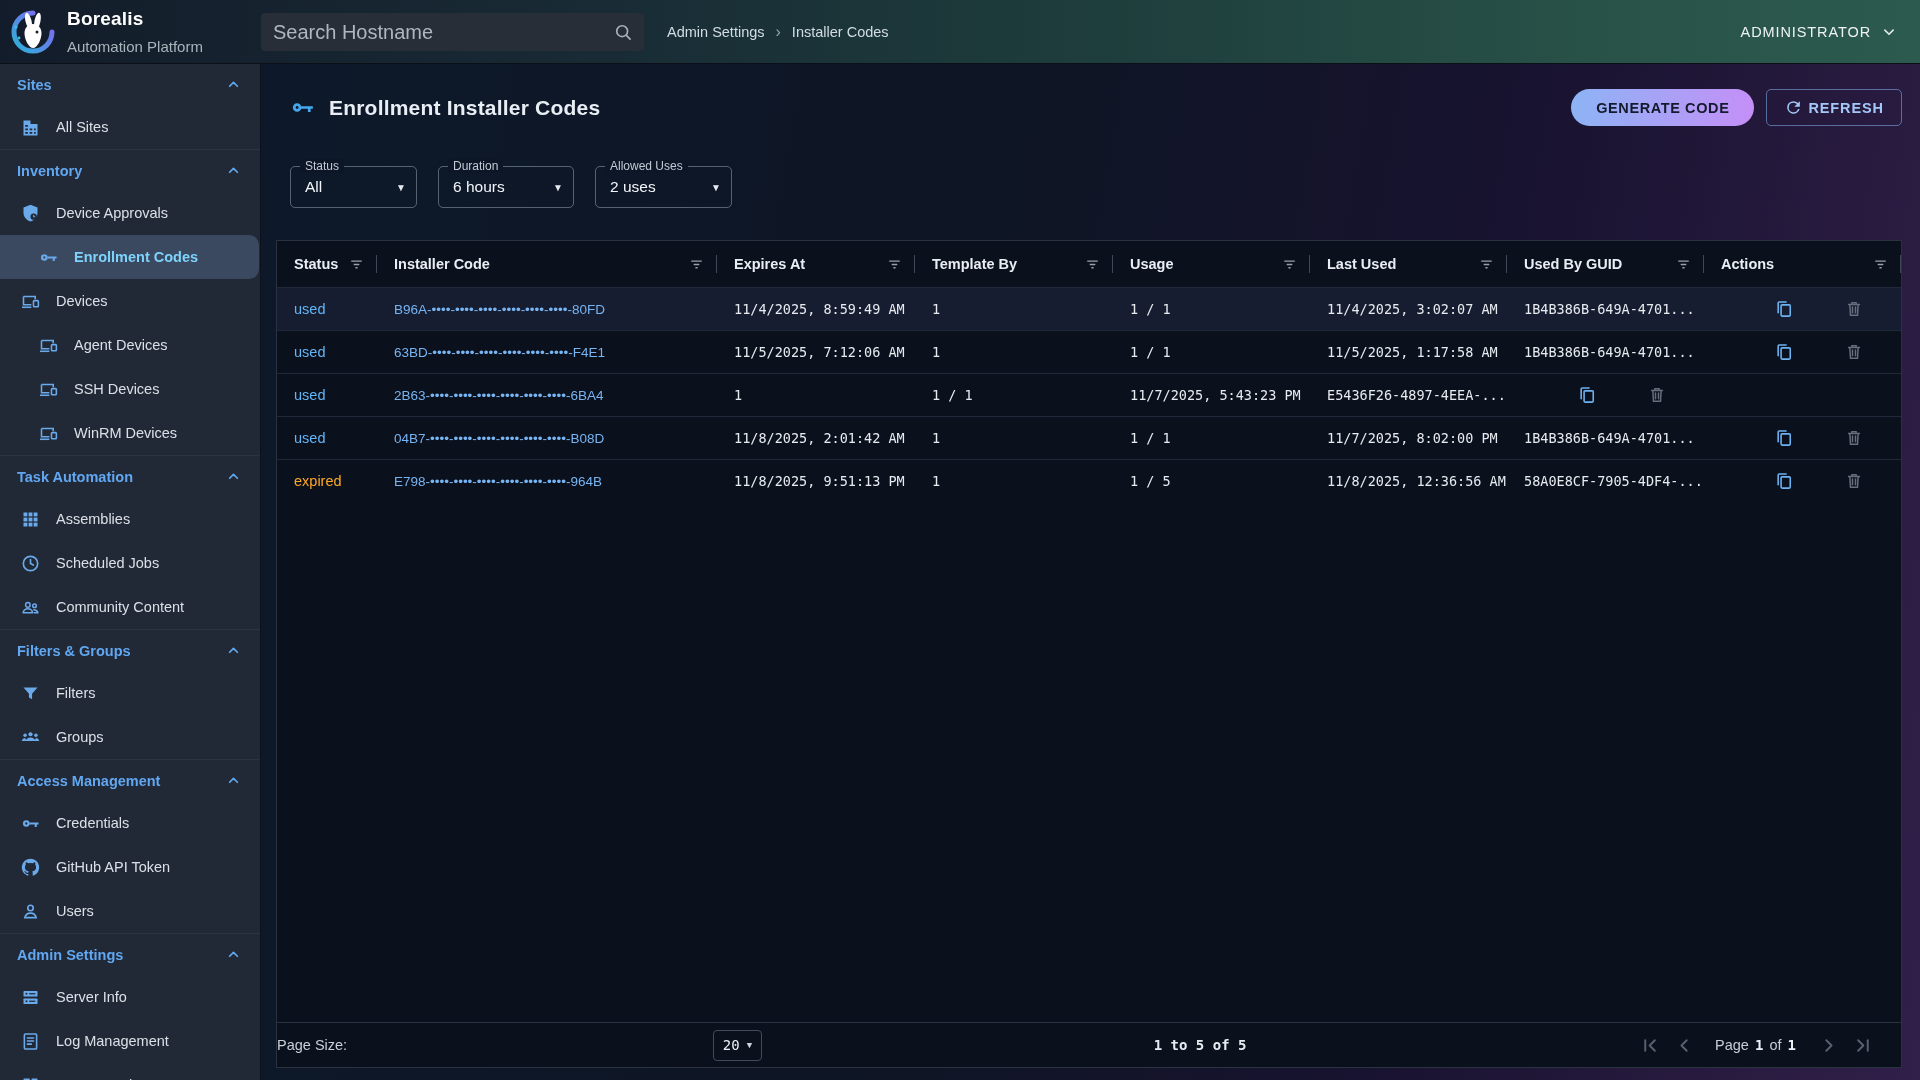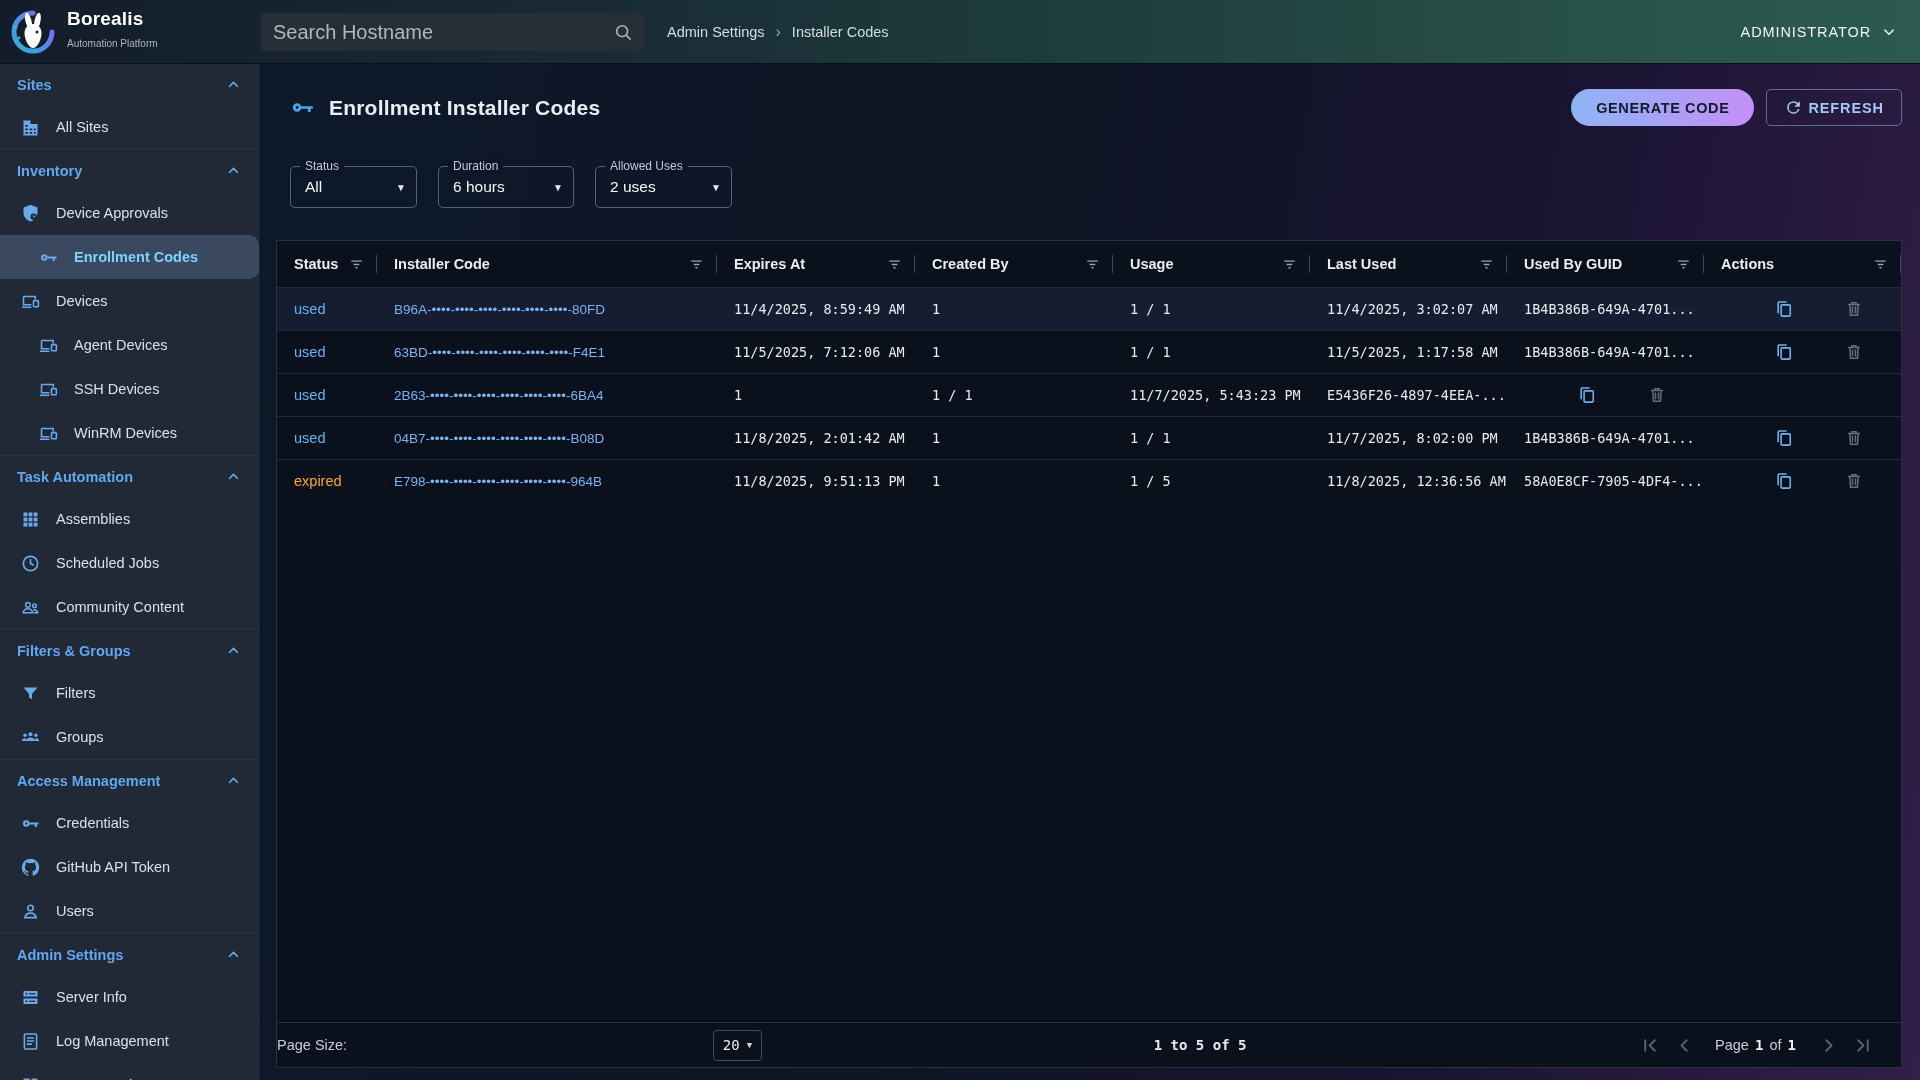--- a/index.html
+++ b/index.html
@@ -10,21 +10,21 @@
 
   .app{position:relative;width:1920px;height:1080px}
 
   
   .topbar{position:absolute;top:0;left:0;right:0;height:64px;z-index:3;
     background:linear-gradient(90deg,#131c2a 0%,#182934 28%,#1e3e3c 58%,#295349 85%,#2c5a4e 100%);
     border-bottom:1px solid #0a0f18;display:flex;align-items:center}
   .brand{display:flex;align-items:flex-start;gap:10px;padding-left:9px;width:252px}
   .logo{width:48px;height:48px}
   .brand-title{font-size:19px;font-weight:700;color:#fff;letter-spacing:.2px}
-  .brand-sub{font-size:10px;color:#aab4bd;margin-top:8px}
+  .brand-sub{font-size:15px;color:#aab4bd;margin-top:8px}
   .search{position:absolute;left:261px;top:13px;width:383px;height:38px;background:#272e38;border-radius:4px;display:flex;align-items:center}
   .search input{flex:1;background:transparent;border:none;outline:none;color:#14b8a6;font-size:20px;padding:0 12px;font-family:inherit}
   .search input::placeholder{color:#aeb6bf}
   .search .icon{width:20px;height:20px;color:#a8b0ba;margin-right:11px}
   .crumbs{position:absolute;left:667px;top:0;height:64px;display:flex;align-items:center;gap:11px;font-size:14.5px;color:#d3dde4}
   .crumb{cursor:pointer}
   .crumb-sep{color:#8fa5ab;font-size:16px}
   .admin{position:absolute;right:22px;top:0;height:64px;display:flex;align-items:center;gap:9px;color:#eef3f4;font-size:14.5px;letter-spacing:.9px;font-weight:500;cursor:pointer}
   .admin .icon{width:18px;height:18px;color:#dfe8ea}
 
@@ -461,21 +461,21 @@
             <span class="th-label">Expires At</span>
             <span class="icon fl">
               <svg viewBox="0 0 24 24" fill="currentColor">
                 <rect x="4.5" y="6.3" width="15" height="1.9" rx=".4"></rect>
                 <rect x="8" y="11" width="8" height="1.9" rx=".4"></rect>
                 <rect x="10.4" y="15.7" width="3.2" height="1.9" rx=".4"></rect>
               </svg>
             </span>
           </div>
           <div class="th">
-            <span class="th-label">Created By</span>
+            <span class="th-label">Template By</span>
             <span class="icon fl">
               <svg viewBox="0 0 24 24" fill="currentColor">
                 <rect x="4.5" y="6.3" width="15" height="1.9" rx=".4"></rect>
                 <rect x="8" y="11" width="8" height="1.9" rx=".4"></rect>
                 <rect x="10.4" y="15.7" width="3.2" height="1.9" rx=".4"></rect>
               </svg>
             </span>
           </div>
           <div class="th">
             <span class="th-label">Usage</span>

